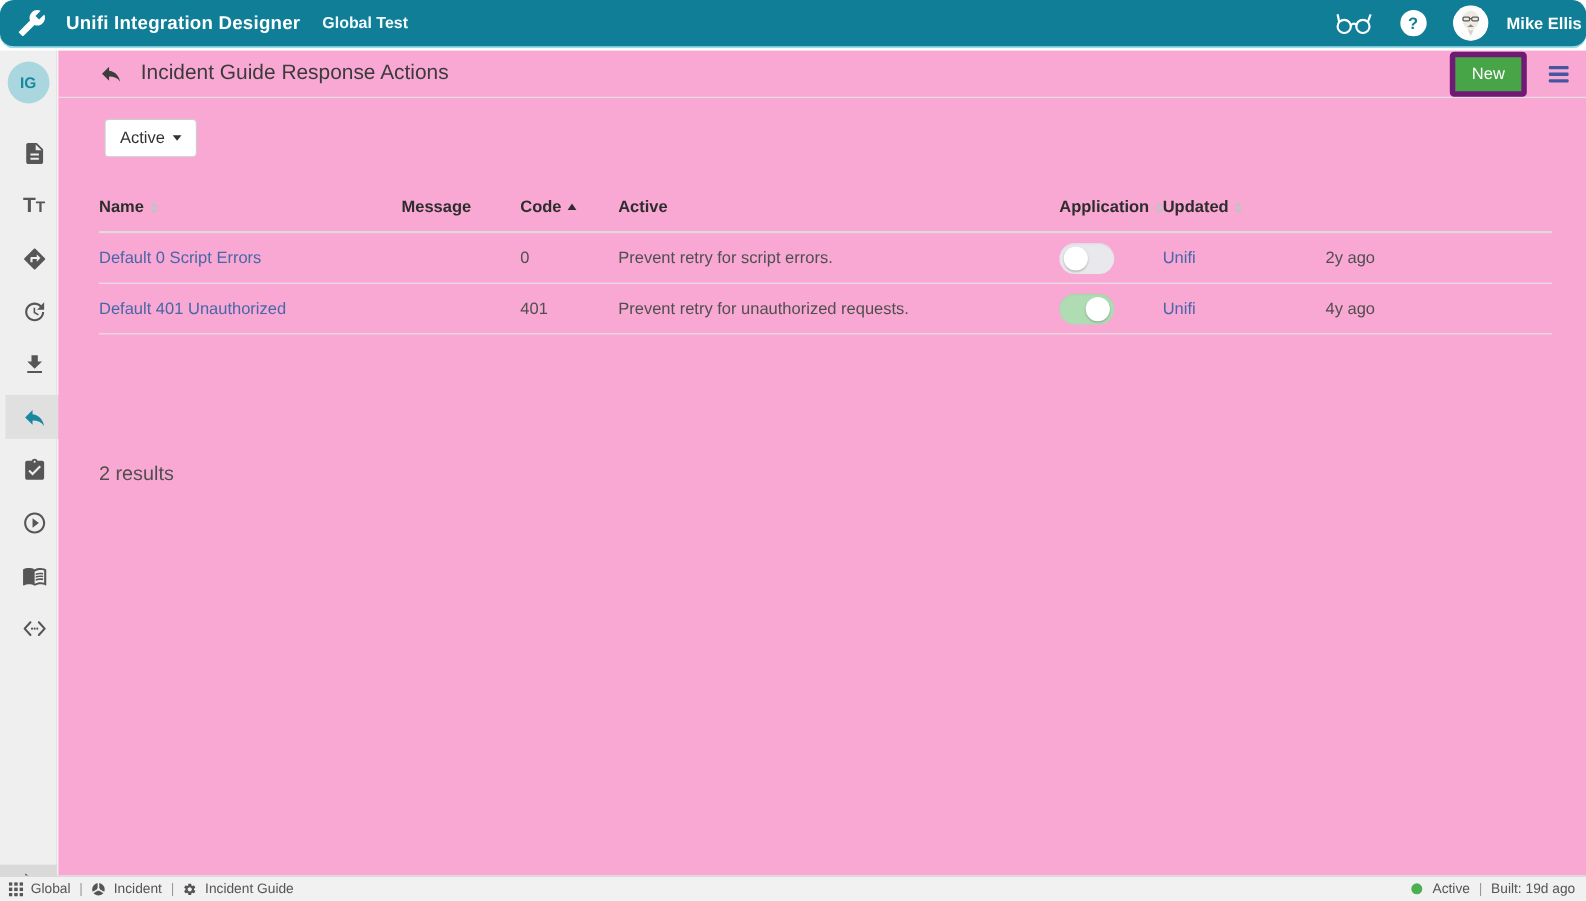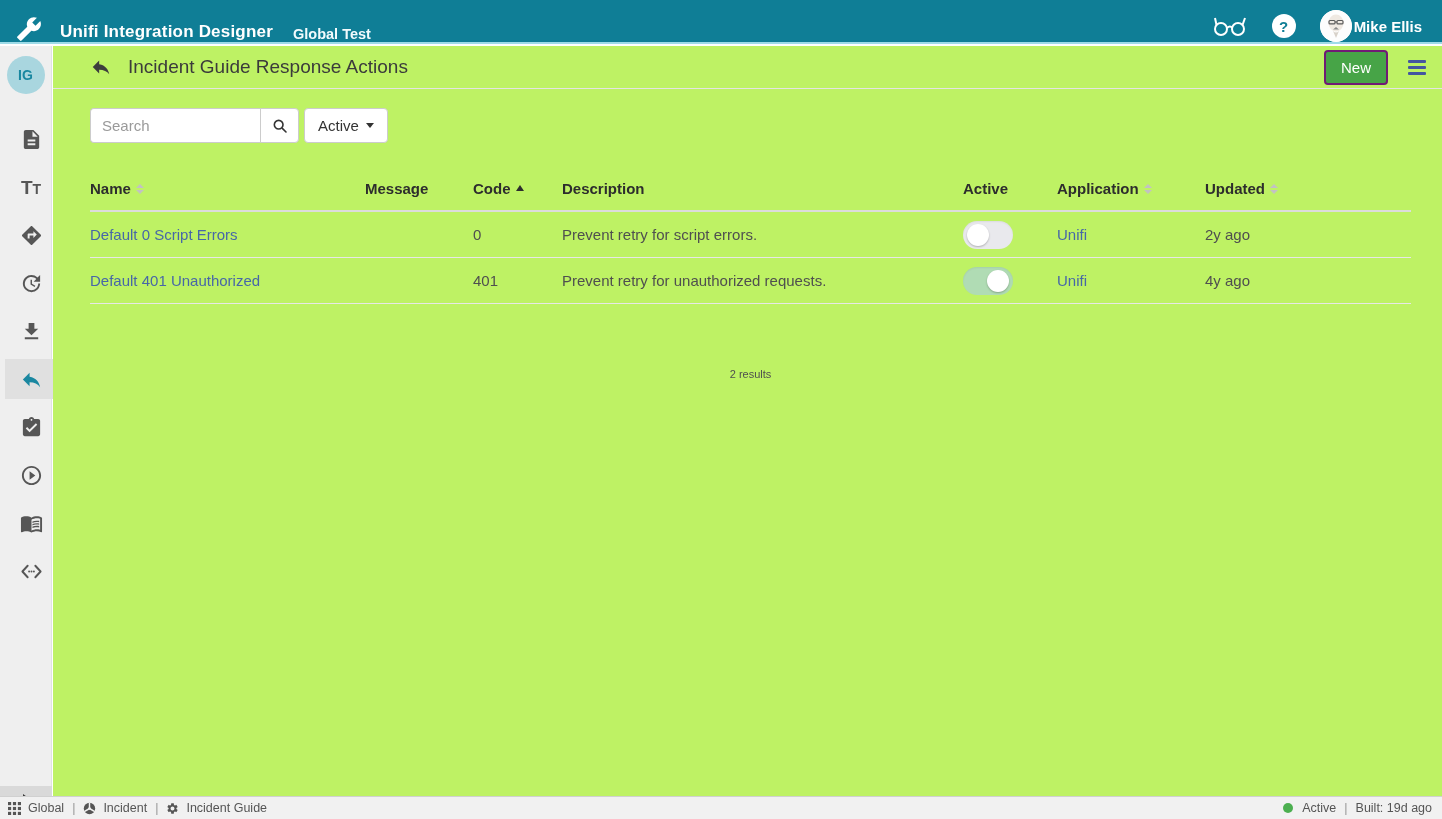--- a/index.html
+++ b/index.html
@@ -6,32 +6,32 @@
   html,body { width:1442px; height:819px; }
   body {
     font-family:"Liberation Sans","DejaVu Sans",sans-serif;
     background:#fff; position:relative; overflow:hidden; color:#444;
   }
 
   
   .topbar {
     position:absolute; top:0; left:0; right:0; height:44px;
     background:#0f7e96; border-bottom:2px solid #9edbe7;
-    display:flex; align-items:flex-end; padding:0 20px 0 16px;
+    display:flex; align-items:center; padding:0 4px 0 16px;border-radius:13px;
   }
   .topbar .logo { width:26px; height:26px; color:#fff; }
   .topbar .app-title { margin-left:18px; font-size:17px; font-weight:700; color:#fff; letter-spacing:.2px; }
   .topbar .env { margin-left:20px; font-size:14.5px; font-weight:600; color:#f2fbfd; }
   .topbar .right { margin-left:auto; display:flex; align-items:center; gap:24px; }
   .glasses { width:36px; height:24px; color:#fff; cursor:pointer; }
   .help-circle {
     width:24px; height:24px; border-radius:50%; background:#fff; color:#0f7e96;
     font-weight:700; font-size:15px; display:flex; align-items:center; justify-content:center; cursor:pointer;
   }
-  .userbox { display:flex; align-items:center; gap:2px; cursor:pointer; }
+  .userbox { display:flex; align-items:center; gap:17px; cursor:pointer; }
   .avatar { width:32px; height:32px; border-radius:50%; background:#fdfdfd; overflow:hidden; flex:none; }
   .user-name { color:#fff; font-size:15px; font-weight:600; }
 
   
   .sidebar {
     position:absolute; top:46px; left:0; bottom:6px; width:52px;
     background:#efefef; border-right:1px solid #e2e2e2;
     display:flex; flex-direction:column; align-items:center;
   }
   .ig-avatar {
@@ -48,30 +48,30 @@
   .side-item.active { background:#e0e0e0; color:#1a87a0; height:40px; margin:4px 0; }
   .tt-label { font-weight:700; color:#565656; font-size:19px; line-height:1; }
   .tt-label .small-t { font-size:14px; }
   .expand-btn {
     position:absolute; bottom:1px; left:0; width:52px; height:26px; background:#d9d9d9;
     display:flex; align-items:center; justify-content:center; cursor:pointer;
   }
   .expand-btn .tri { width:0; height:0; border-left:7px solid #3c3c3c; border-top:5px solid transparent; border-bottom:5px solid transparent; }
 
   
-  .main { position:absolute; top:46px; left:53px; right:0; bottom:23px; background:#bef264; }
+  .main { position:absolute; top:46px; left:53px; right:0; bottom:23px; background:#f9a8d4; }
   .page-header {
     height:43px; border-bottom:1px solid #e4e4e4; display:flex; align-items:center;
     padding:0 14px 0 37px;
   }
   .back-icon { width:22px; height:22px; color:#3d3d3d; cursor:pointer; flex:none; }
   .page-title { margin-left:16px; font-size:19px; color:#3b3b3b; }
   .header-right { margin-left:auto; display:flex; align-items:center; gap:18px; }
   .new-btn {
-    background:#47a447; color:#fff; border:2px solid #701a75; border-radius:4px;
+    background:#47a447; color:#fff; border:5px solid #701a75; border-radius:4px;
     font-size:15px; padding:7px 15px; cursor:pointer; font-family:inherit;
   }
   .hamburger { display:flex; flex-direction:column; gap:3px; cursor:pointer; padding:2px; }
   .hamburger span { width:18px; height:3px; background:#4456a0; border-radius:1px; }
 
   .content { padding:19px 31px 0 37px; }
 
   
   .toolbar-row { display:flex; align-items:center; margin-bottom:21px; }
   .input-group { display:flex; }
@@ -111,21 +111,21 @@
   }
   .toggle .knob {
     width:22px; height:22px; border-radius:50%; background:#fff; position:absolute; top:3px;
     box-shadow:0 1px 2px rgba(0,0,0,.25);
   }
   .toggle.off { background:#e9e9ed; }
   .toggle.off .knob { left:4px; }
   .toggle.on { background:#b0dcb4; }
   .toggle.on .knob { right:4px; }
 
-  .results { margin-top:64px; text-align:center; font-size:11px; color:#4f4f4f; }
+  .results { margin-top:116px; text-align:left; font-size:18px; color:#4f4f4f; }
 
   
   .statusbar {
     position:absolute; bottom:0; left:0; right:0; height:23px;
     background:#f1f1f1; border-top:1px solid #d0d0d0;
     display:flex; align-items:center; justify-content:space-between;
     padding:0 10px 0 8px; font-size:12.5px; color:#555;
   }
   .statusbar .grp { display:flex; align-items:center; gap:7px; }
   .sb-sep { color:#999; margin:0 1px; }
@@ -243,29 +243,20 @@
           <span></span>
           <span></span>
           <span></span>
         </div>
     </div>
   </div>
 
   <div class="content">
 
     <div class="toolbar-row">
-      <div class="input-group">
-        <input class="search-input" type="text" placeholder="Search" style="">
-        <button class="search-btn">
-          <svg viewBox="0 0 24 24" fill="none" stroke="currentColor" stroke-width="2.4" stroke-linecap="round">
-            <circle cx="10" cy="10" r="6.5"></circle>
-              <path d="M15.5 15.5 L21 21"></path>
-          </svg>
-        </button>
-      </div>
       <button class="filter-btn">
         <span>Active</span>
         <span class="caret-down"></span>
       </button>
     </div>
 
     <div>
       <div class="grid-cols thead">
         <div class="th">
           <span>Name</span>
@@ -273,23 +264,20 @@
               <i class="up"></i>
               <i class="down"></i>
             </span>
         </div>
         <div class="th">
           <span>Message</span>
         </div>
         <div class="th">
           <span>Code</span>
           <span class="sort-asc"></span>
-        </div>
-        <div class="th">
-          <span>Description</span>
         </div>
         <div class="th">
           <span>Active</span>
         </div>
         <div class="th">
           <span>Application</span>
           <span class="sort-stack">
               <i class="up"></i>
               <i class="down"></i>
             </span>

